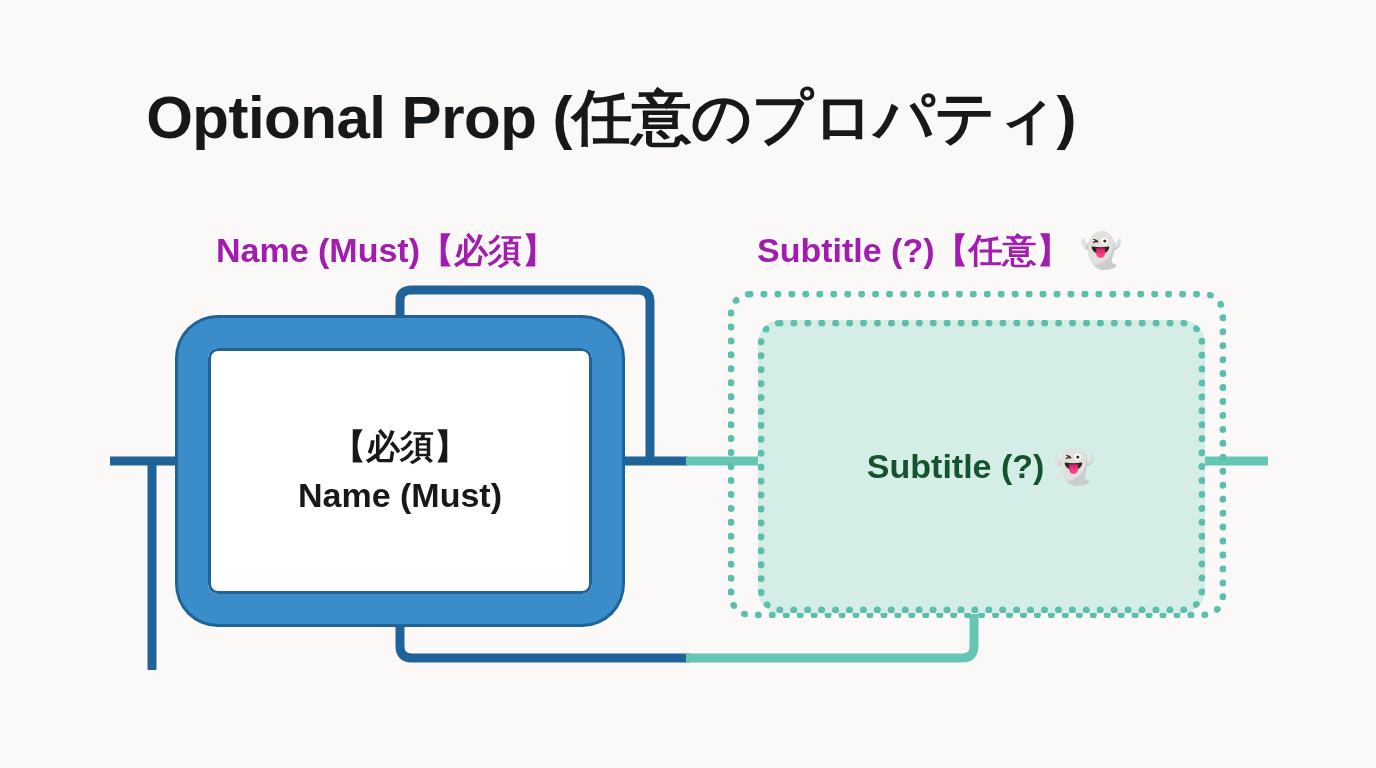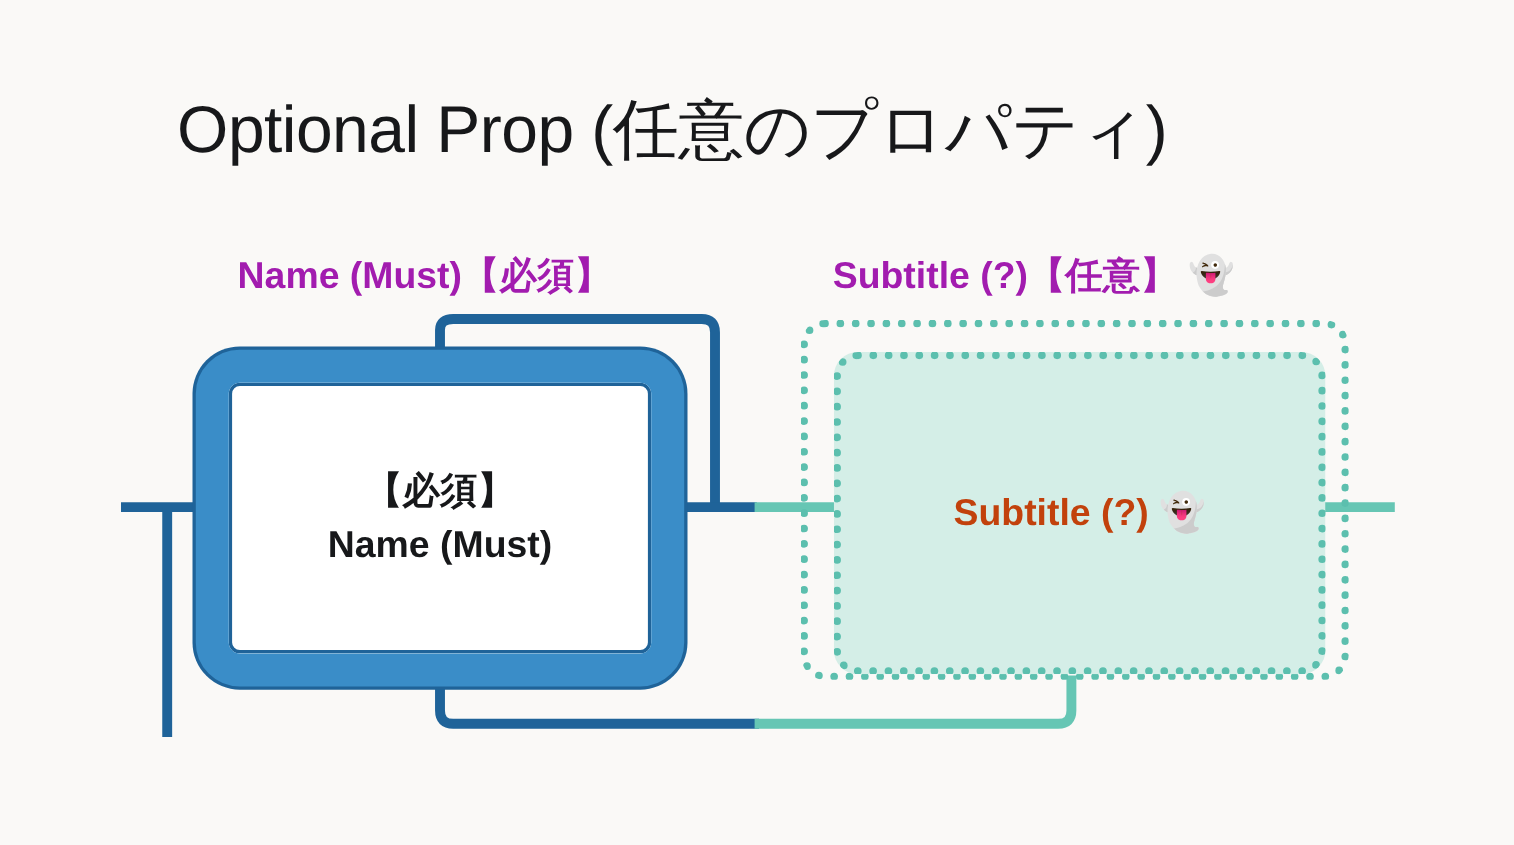--- a/index.html
+++ b/index.html
@@ -21,21 +21,21 @@
   }
 
   
   #title {
     position: absolute;
     left: 0;
     top: 78px;
     width: 1222px;
     text-align: center;
     font-size: 60px;
-    font-weight: normal;
+    font-weight: bold;
     color: #17181a;
     letter-spacing: -0.5px;
     white-space: nowrap;
   }
 
   
   .col-label {
     position: absolute;
     font-size: 34px;
     font-weight: bold;
@@ -100,21 +100,21 @@
     border-radius: 22px;
     background: #d4eee7;
     display: flex;
     align-items: center;
     justify-content: center;
   }
   #box-optional-inner .box-text {
     text-align: center;
     font-size: 34px;
     font-weight: bold;
-    color: #c2410c;
+    color: #14532d;
     line-height: 1.45;
   }
 </style>
 </head>
 <body>
 
 <div id="stage">
 
   <div id="title">Optional Prop (任意のプロパティ)</div>
 

